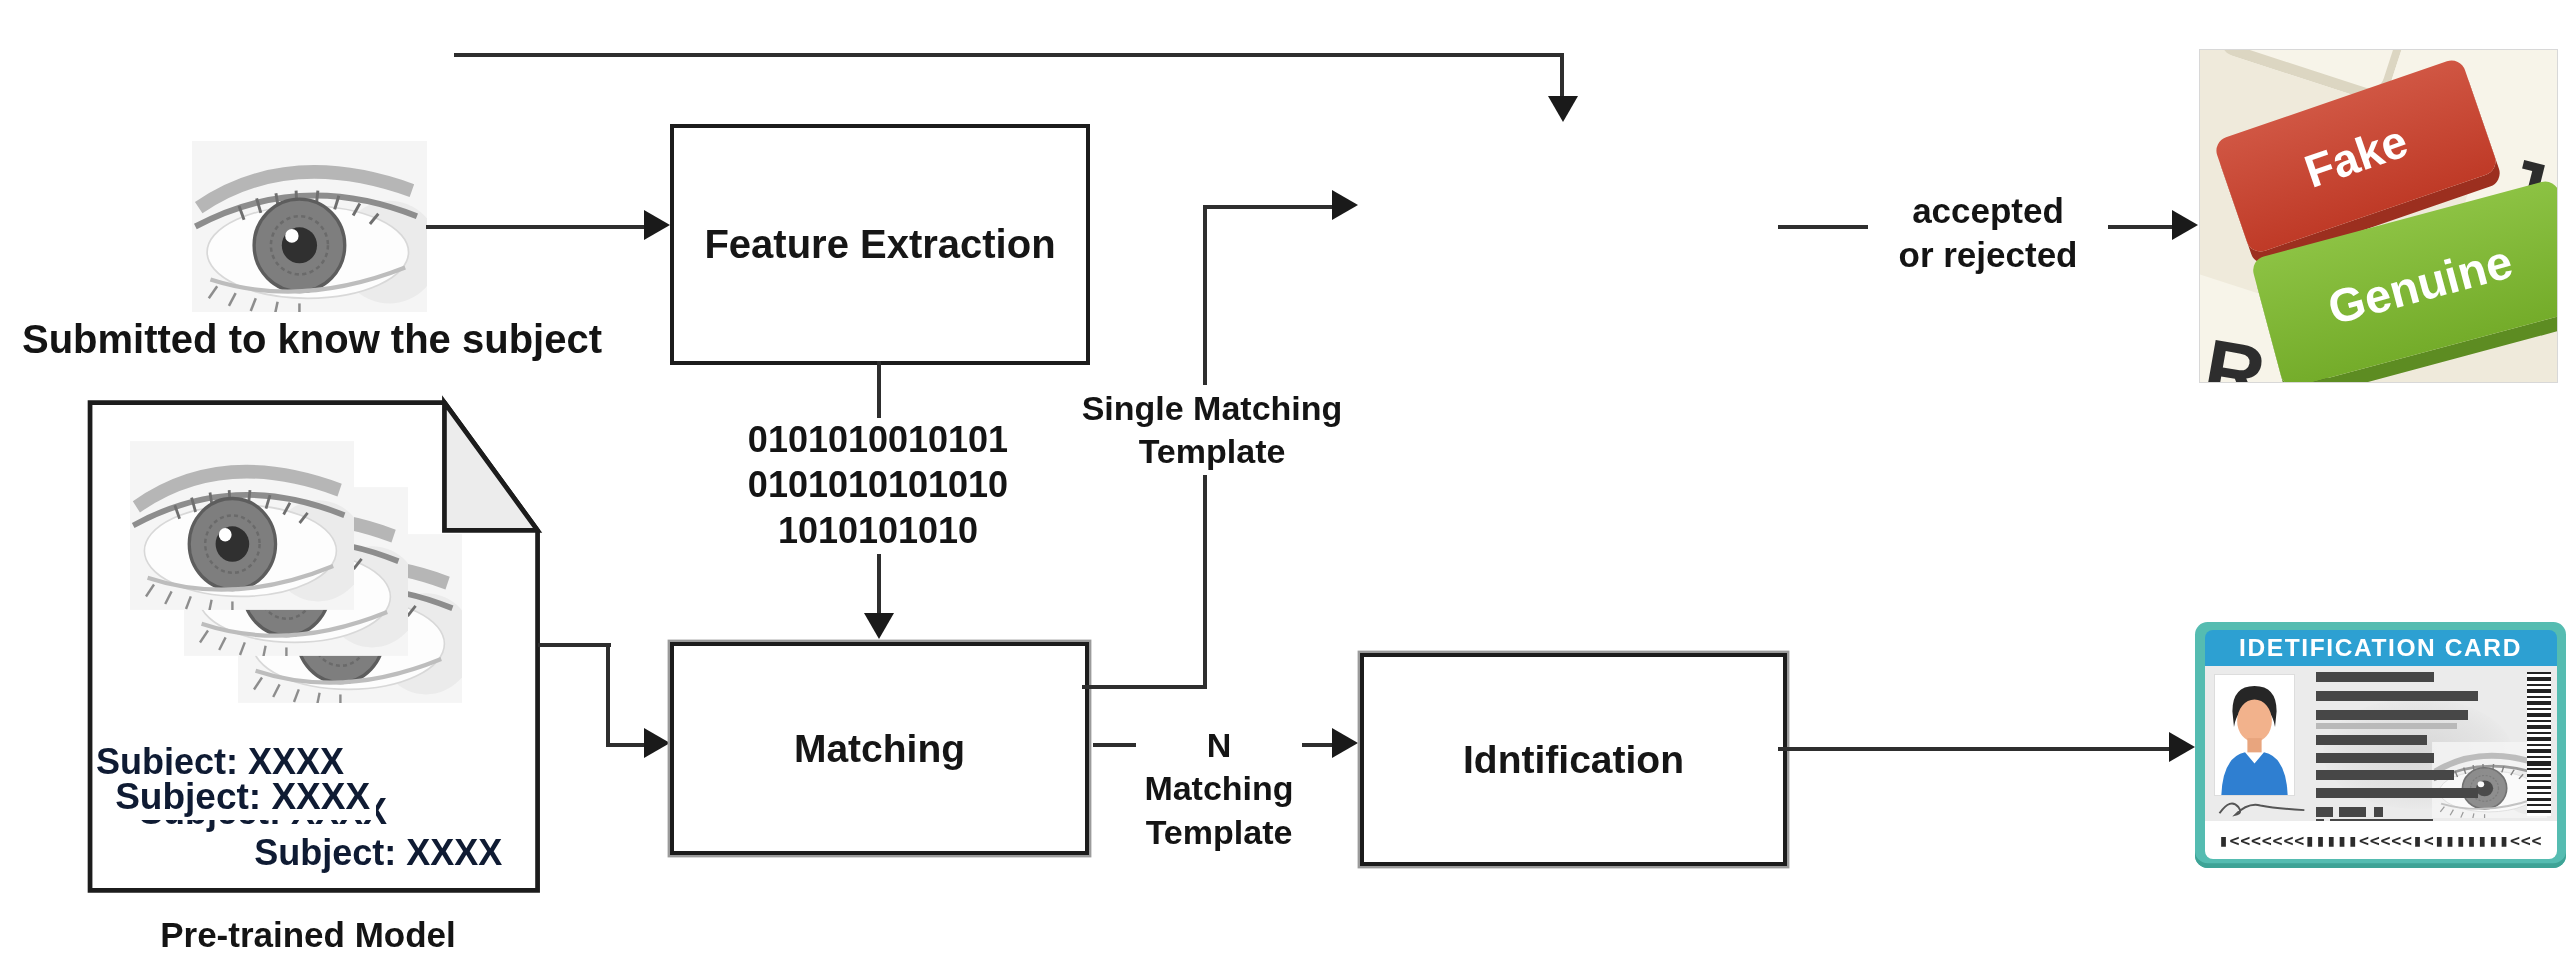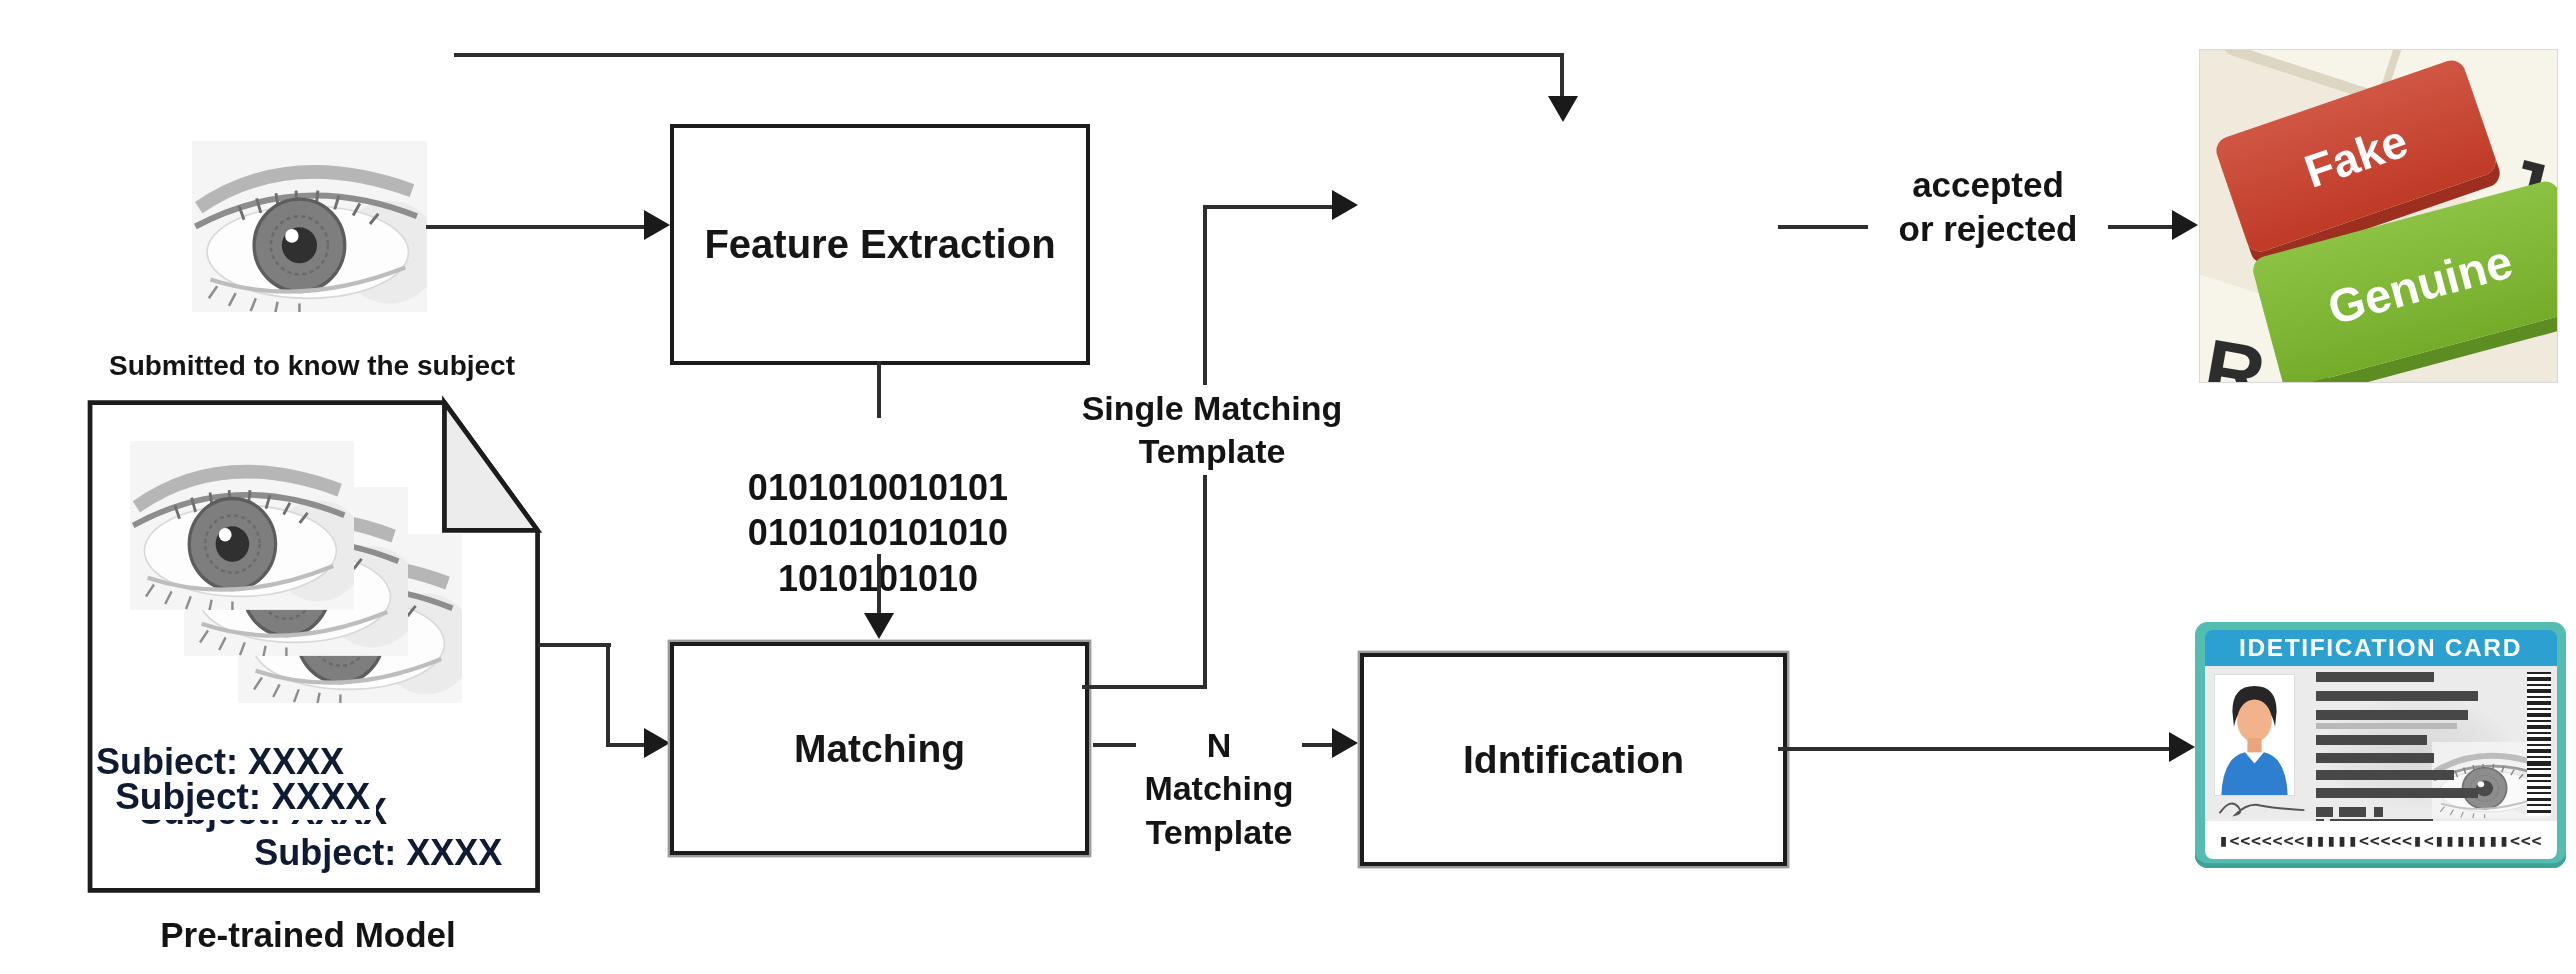--- a/index.html
+++ b/index.html
@@ -72,33 +72,33 @@
   </symbol>
 </svg>
 
 <div id="canvas">
 
 
   <svg class="eye" style="left:192px;top:141px;" width="235" height="171" viewBox="0 0 297 216">
       <use href="#eye-sym"></use>
     </svg>
 
-  <div class="lbl" style="left:0px;top:348px;width:624px;font-size:28px;text-align:center;white-space:nowrap;">Submitted to know the subject</div>
+  <div class="lbl" style="left:0px;top:314px;width:624px;font-size:40px;text-align:center;white-space:nowrap;">Submitted to know the subject</div>
 
   <div class="hline" style="left:454px;top:53px;width:1110px;"></div>
   <div class="vline" style="left:1560px;top:53px;height:46px;"></div>
   <div class="ad" style="left:1548px;top:96px;"></div>
 
   <div class="hline" style="left:426px;top:225px;width:221px;"></div>
   <div class="ar" style="left:644px;top:210px;"></div>
 
   <div class="box" style="left:670px;top:124px;width:412px;height:233px;font-size:40px;">Feature Extraction</div>
 
   <div class="vline" style="left:877px;top:361px;height:57px;"></div>
-  <div class="lbl" style="left:734px;top:417px;width:288px;font-size:36px;line-height:1.26;margin-top:48px;">0101010010101
+  <div class="lbl" style="left:734px;top:417px;width:288px;font-size:36px;line-height:1.26;">0101010010101
 0101010101010
 1010101010</div>
   <div class="vline" style="left:877px;top:554px;height:60px;"></div>
   <div class="ad" style="left:864px;top:613px;"></div>
 
   <svg style="position:absolute;left:0;top:0;" width="600" height="974" viewBox="0 0 760 1234">
     <path d="M114,510 H563 L681,672 V1128 H114 Z" fill="#ffffff" stroke="#1c1c1c" stroke-width="6" stroke-linejoin="miter"></path>
     <path d="M563,510 V672 H681 Z" fill="#ececec" stroke="#1c1c1c" stroke-width="6" stroke-linejoin="miter"></path>
   </svg>
 
@@ -129,21 +129,21 @@
   <div class="hline" style="left:1082px;top:685px;width:125px;"></div>
   <div class="vline" style="left:1203px;top:205px;height:484px;"></div>
   <div class="hline" style="left:1203px;top:205px;width:133px;"></div>
   <div class="ar" style="left:1332px;top:190px;"></div>
   <div class="lbl masklbl" style="left:1050px;top:385px;width:308px;font-size:34px;z-index:2;">Single Matching
 Template</div>
 
 
   <div class="hline" style="left:1778px;top:225px;width:396px;"></div>
   <div class="ar" style="left:2172px;top:210px;"></div>
-  <div class="lbl masklbl" style="left:1868px;top:161px;width:224px;font-size:35px;z-index:2;">accepted
+  <div class="lbl masklbl" style="left:1868px;top:187px;width:224px;font-size:35px;z-index:2;">accepted
 or rejected</div>
 
   <div class="hline" style="left:1093px;top:743px;width:242px;"></div>
   <div class="ar" style="left:1332px;top:728px;"></div>
   <div class="lbl masklbl" style="left:1136px;top:722px;width:150px;font-size:34px;z-index:2;">N
 Matching
 Template</div>
 
   <div class="box gray-edge" style="left:1360px;top:642px;width:419px;height:205px;margin-top:11px;">Idntification</div>
 

